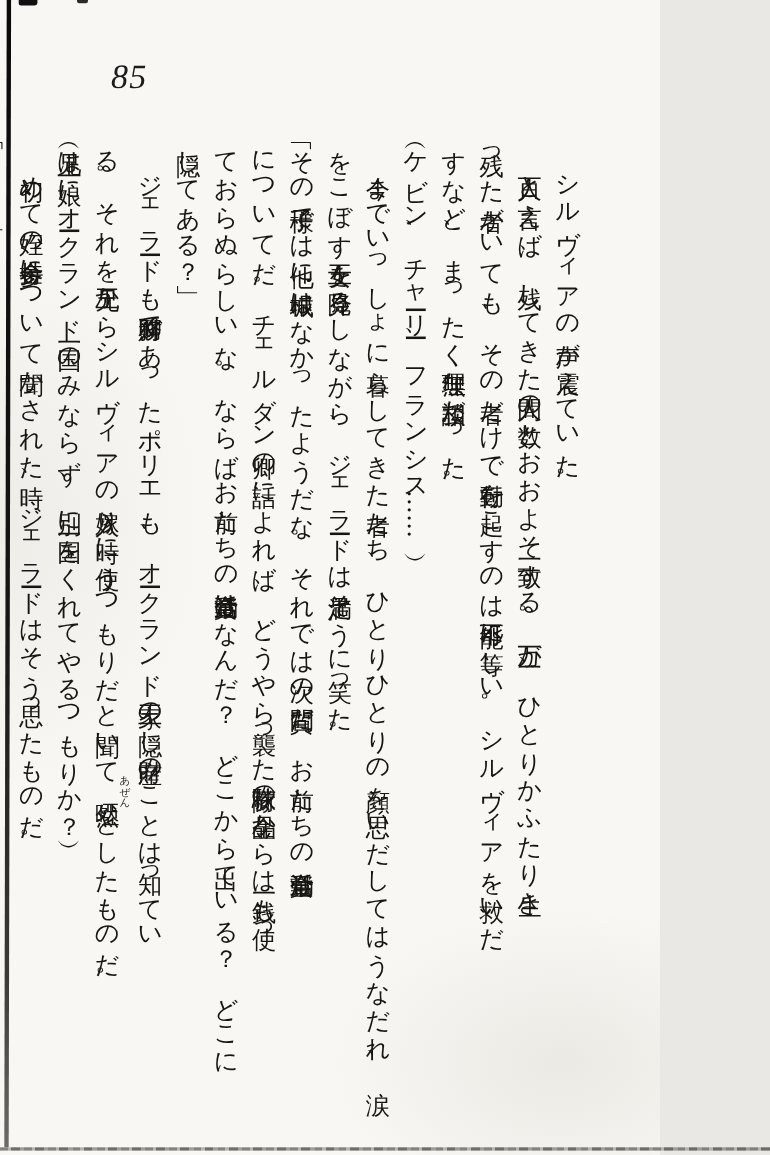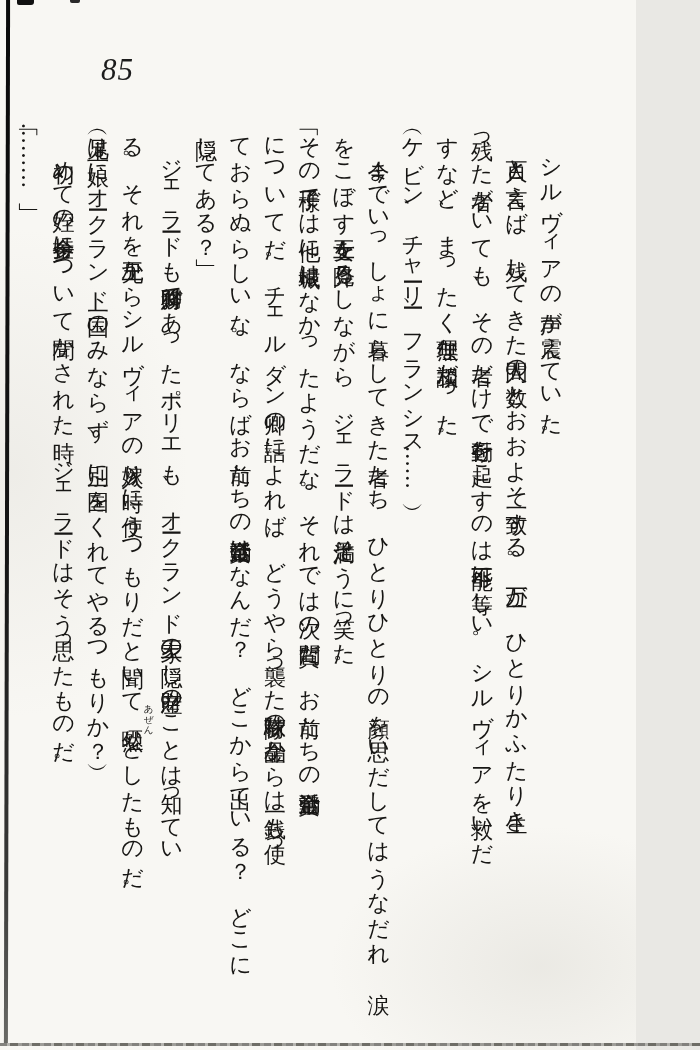--- a/index.html
+++ b/index.html
@@ -12,21 +12,20 @@
     font-family: "DejaVu Serif", serif;
   }
   .page {
     position: relative;
     width: 600px;
     height: 1050px;
     background:
       radial-gradient(ellipse 300px 200px at 85% 92%, rgba(210,208,200,0.35), rgba(0,0,0,0) 70%),
       radial-gradient(ellipse 250px 350px at 2% 45%, rgba(215,213,206,0.30), rgba(0,0,0,0) 70%),
       #f8f7f3;
-    padding-left: 36px;
   }
   
   .edge-left {
     position: absolute;
     left: 5px;
     top: 0;
     width: 4px;
     height: 1043px;
     background: linear-gradient(180deg, #0a0a0a 0%, #161616 55%, #3a3a38 85%, #6a6a66 100%);
     transform: rotate(0.12deg);

